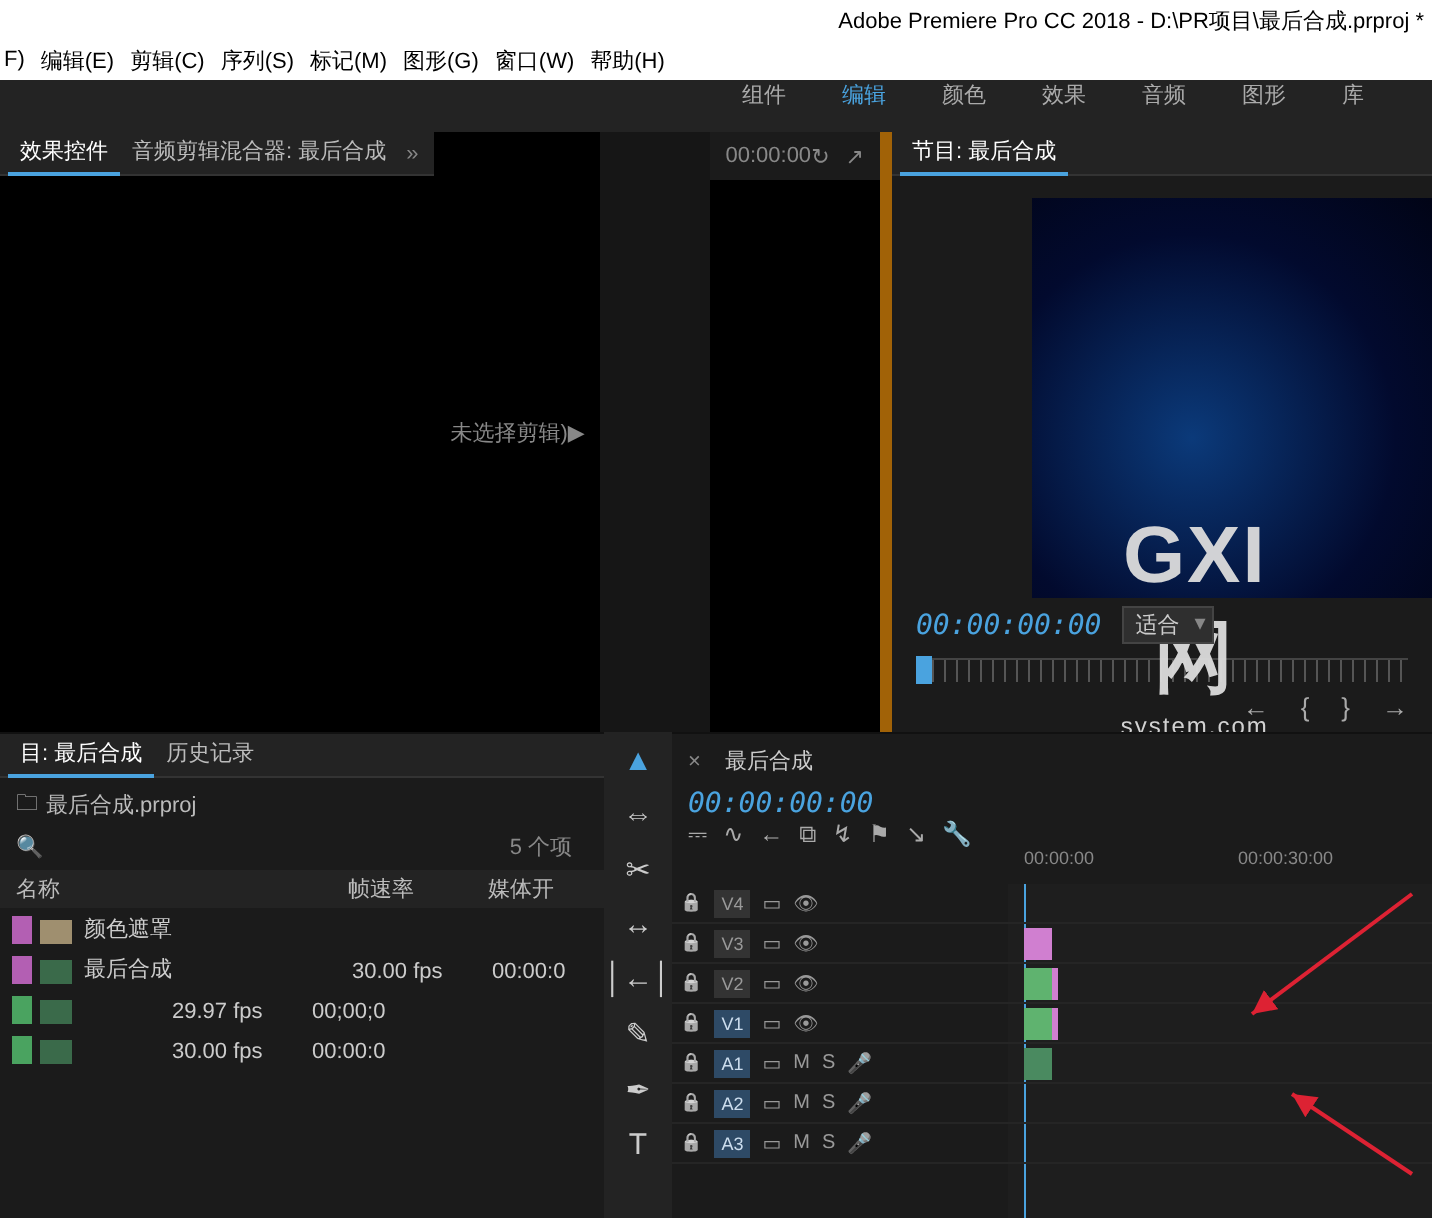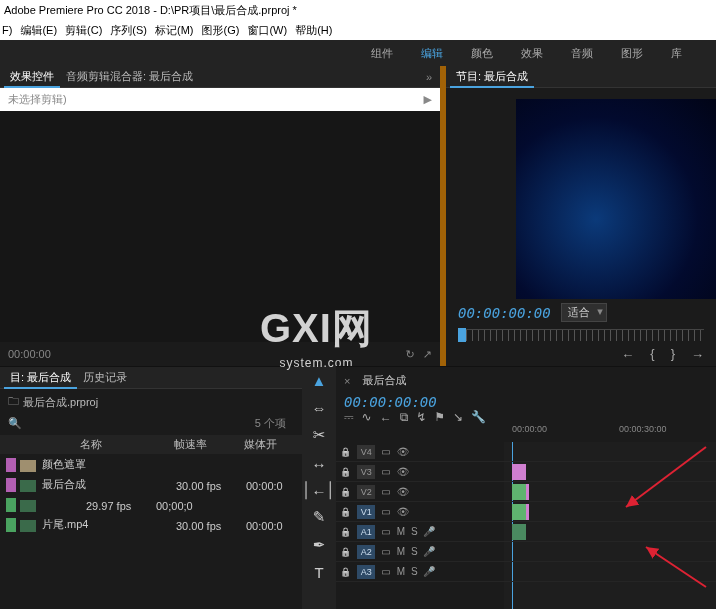--- a/index.html
+++ b/index.html
@@ -1,24 +1,24 @@
 <!DOCTYPE html>
 <html><head>
 <meta charset="utf-8">
 <style>
   * { margin: 0; padding: 0; box-sizing: border-box; font-family: "Microsoft YaHei", sans-serif; }
   body { width: 716px; height: 609px; background: #232323; color: #ccc; font-size: 11px; overflow: hidden; position: relative; }
-  .titlebar { height: 20px; background: #fff; color: #000; padding: 2px 4px; font-size: 11px; display: flex; align-items: center; }
+  .titlebar { height: 20px; background: #fff; color: #000; padding: 2px 4px; font-size: 11px; display: flex; align-items: center; justify-content: flex-end; }
   .menubar { height: 20px; background: #fff; color: #000; padding: 0 2px; display: flex; align-items: center; font-size: 11px; }
   .menubar span { margin-right: 8px; }
-  .workspacebar { height: 26px; background: #232323; display: flex; justify-content: flex-end; align-items: center; padding: 0 20px; }
+  .workspacebar { height: 26px; background: #232323; display: flex; justify-content: flex-end; align-items: flex-start; padding: 0 20px; }
   .workspacebar span { margin: 0 14px; color: #aaa; font-size: 11px; }
   .workspacebar .active { color: #4aa3df; }
   .mid-area { display: flex; height: 300px; }
-  .effects-panel { width: 458px; background: #ffffff; display: flex; flex-direction: column; }
+  .effects-panel { width: 458px; background: #000000; display: flex; flex-direction: row; }
   .panel-tabs { height: 22px; display: flex; align-items: center; background: #232323; border-bottom: 1px solid #333; padding: 0 4px; }
   .panel-tabs .tab { padding: 0 6px; color: #bbb; font-size: 11px; border-bottom: 2px solid transparent; height: 22px; line-height: 20px; }
   .panel-tabs .tab.active { color: #fff; border-bottom-color: #4aa3df; }
   .panel-tabs .panel-menu { margin-left: auto; color: #888; font-size: 11px; padding: 0 4px; }
   .no-clip { padding: 4px 8px; color: #888; display: flex; align-items: center; }
   .arrow-right { margin-left: auto; color: #888; }
   .effects-body { flex: 1; background: #161616; position: relative; }
   .watermark { position: absolute; left: 260px; top: 190px; color: rgba(220,220,220,0.95); text-align: center; }
   .watermark .big { font-size: 40px; font-weight: bold; letter-spacing: 1px; }
   .watermark .small { font-size: 12px; letter-spacing: 1px; }
@@ -33,21 +33,21 @@
   .dropdown::after { content: "▾"; position: absolute; right: 3px; color: #888; }
   .ruler-row { height: 18px; background: #1b1b1b; padding: 0 12px; display: flex; align-items: center; }
   .ruler { flex: 1; height: 12px; background: repeating-linear-gradient(to right, #555 0 1px, transparent 1px 6px); border-top: 1px solid #444; }
   .playhead-marker { width: 8px; height: 14px; background: #4aa3df; }
   .transport { height: 22px; display: flex; justify-content: flex-end; gap: 16px; padding: 2px 12px; color: #aaa; font-size: 13px; }
   .lower-area { display: flex; height: 243px; }
   .project-panel { width: 302px; background: #1b1b1b; border-top: 1px solid #111; display: flex; flex-direction: column; }
   .breadcrumb { padding: 4px 8px; color: #bbb; display: flex; align-items: center; }
   .item-count { margin-left: auto; color: #888; padding-right: 8px; }
   .bin-header { display: flex; background: #232323; padding: 2px 8px; color: #bbb; font-size: 11px; }
-  .col-name { flex: 1; text-align: center; }
+  .col-name { flex: 1; }
   .col-fps { width: 70px; }
   .col-mo { width: 50px; }
   .bin-row { display: flex; align-items: flex-end; padding: 2px 6px; height: 20px; }
   .swatch { width: 10px; height: 14px; margin-right: 4px; }
   .icon-thumb { width: 16px; height: 12px; margin-right: 6px; }
   .bin-row .name { flex: 1; color: #ccc; overflow: hidden; white-space: nowrap; }
   .bin-row .fps { width: 70px; color: #ccc; margin-left: 44px; }
   .bin-row .mo { width: 50px; color: #ccc; }
   .tool-col { width: 34px; background: #232323; display: flex; flex-direction: column; align-items: center; padding: 6px 0; gap: 10px; color: #ccc; font-size: 15px; }
   .timeline-panel { flex: 1; background: #1b1b1b; border-top: 1px solid #111; display: flex; flex-direction: column; position: relative; }
@@ -184,21 +184,20 @@
         </div>
         <div class="bin-row">
           <span class="swatch" style="background:#4aa360"></span>
           <span class="icon-thumb" style="background:#3a6a4a"></span>
           <span class="fps">29.97 fps</span>
           <span class="mo">00;00;0</span>
         </div>
         <div class="bin-row">
           <span class="swatch" style="background:#4aa360"></span>
           <span class="icon-thumb" style="background:#3a6a4a"></span>
-          <span class="name">片尾.mp4</span>
           <span class="fps">30.00 fps</span>
           <span class="mo">00:00:0</span>
         </div>
       </div>
   </div>
 
   <div class="tool-col">
     <span style="color:#4aa3df;">▲</span>
     <span>⇔</span>
     <span>✂</span>

